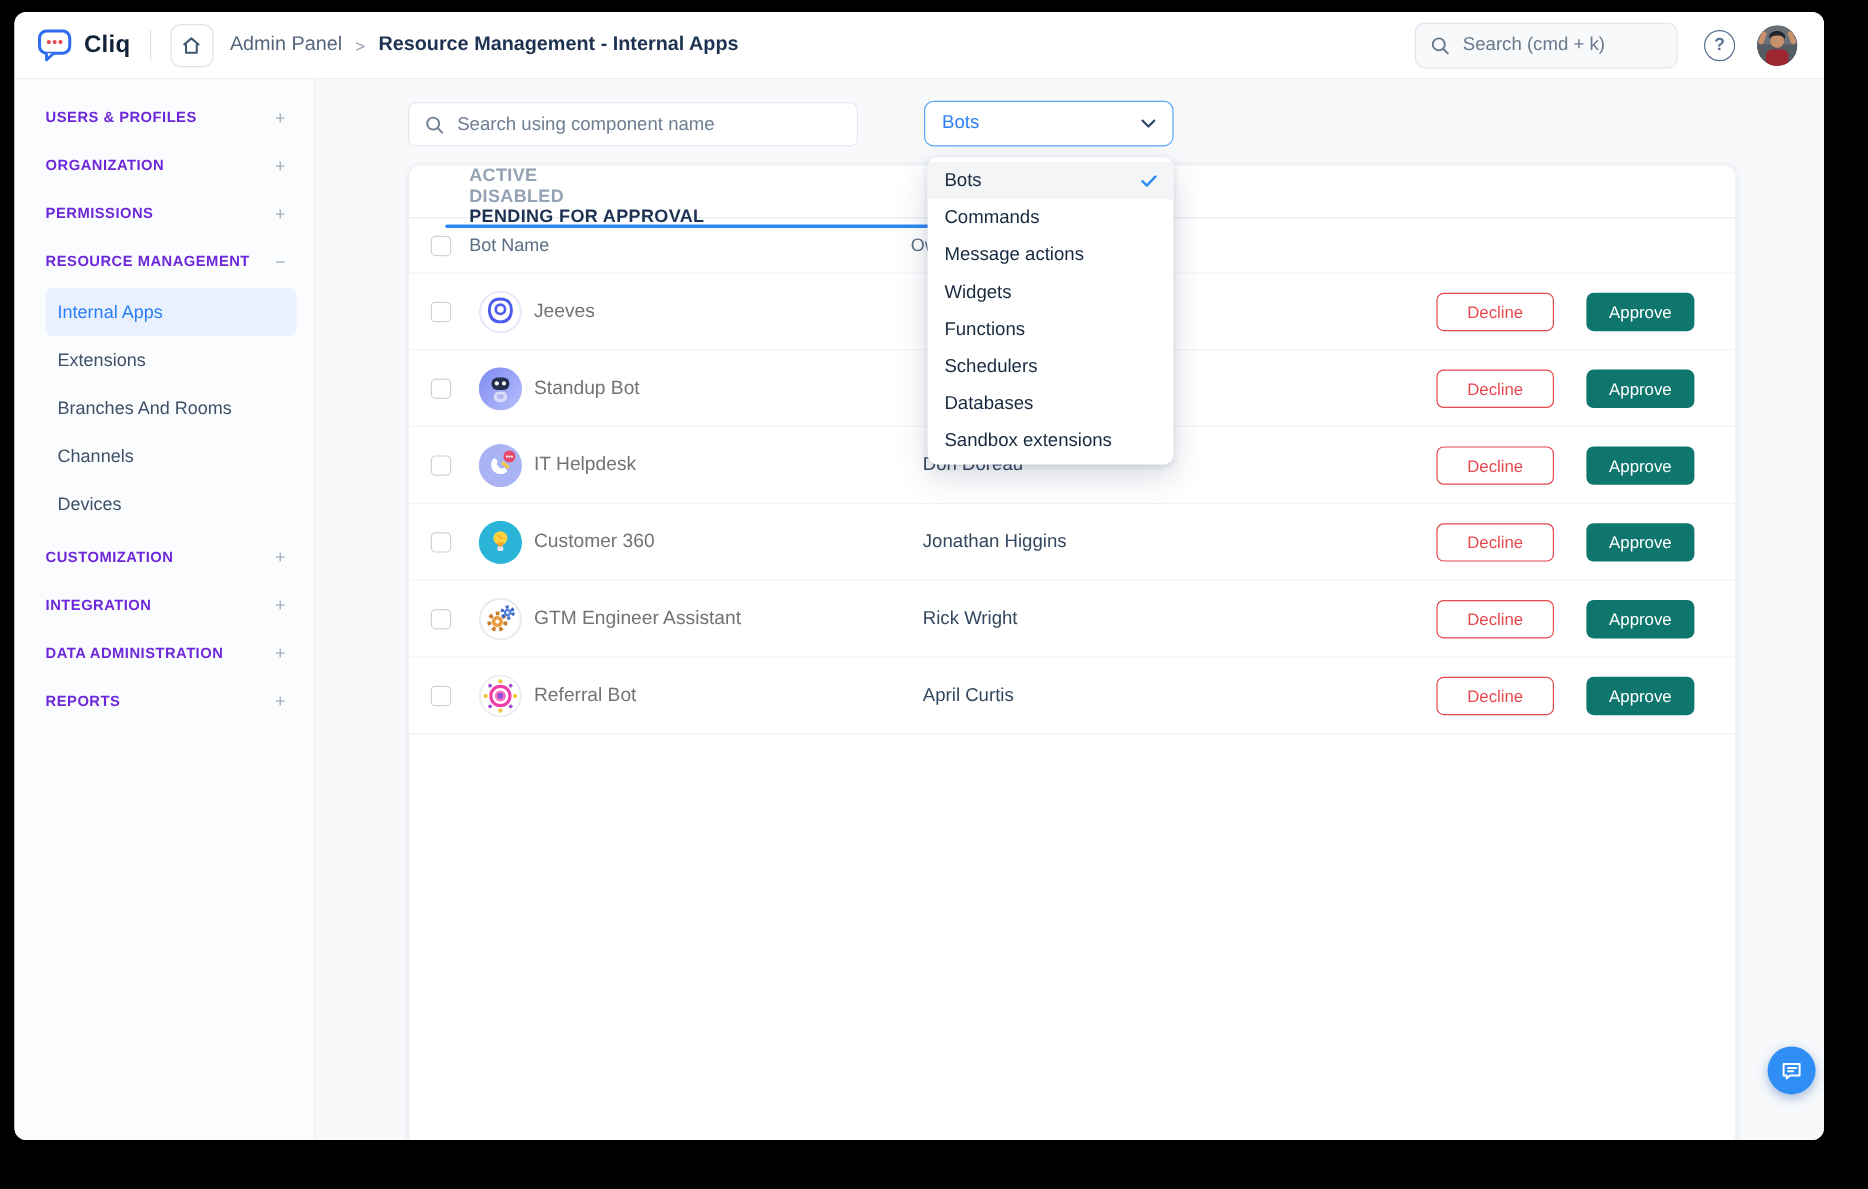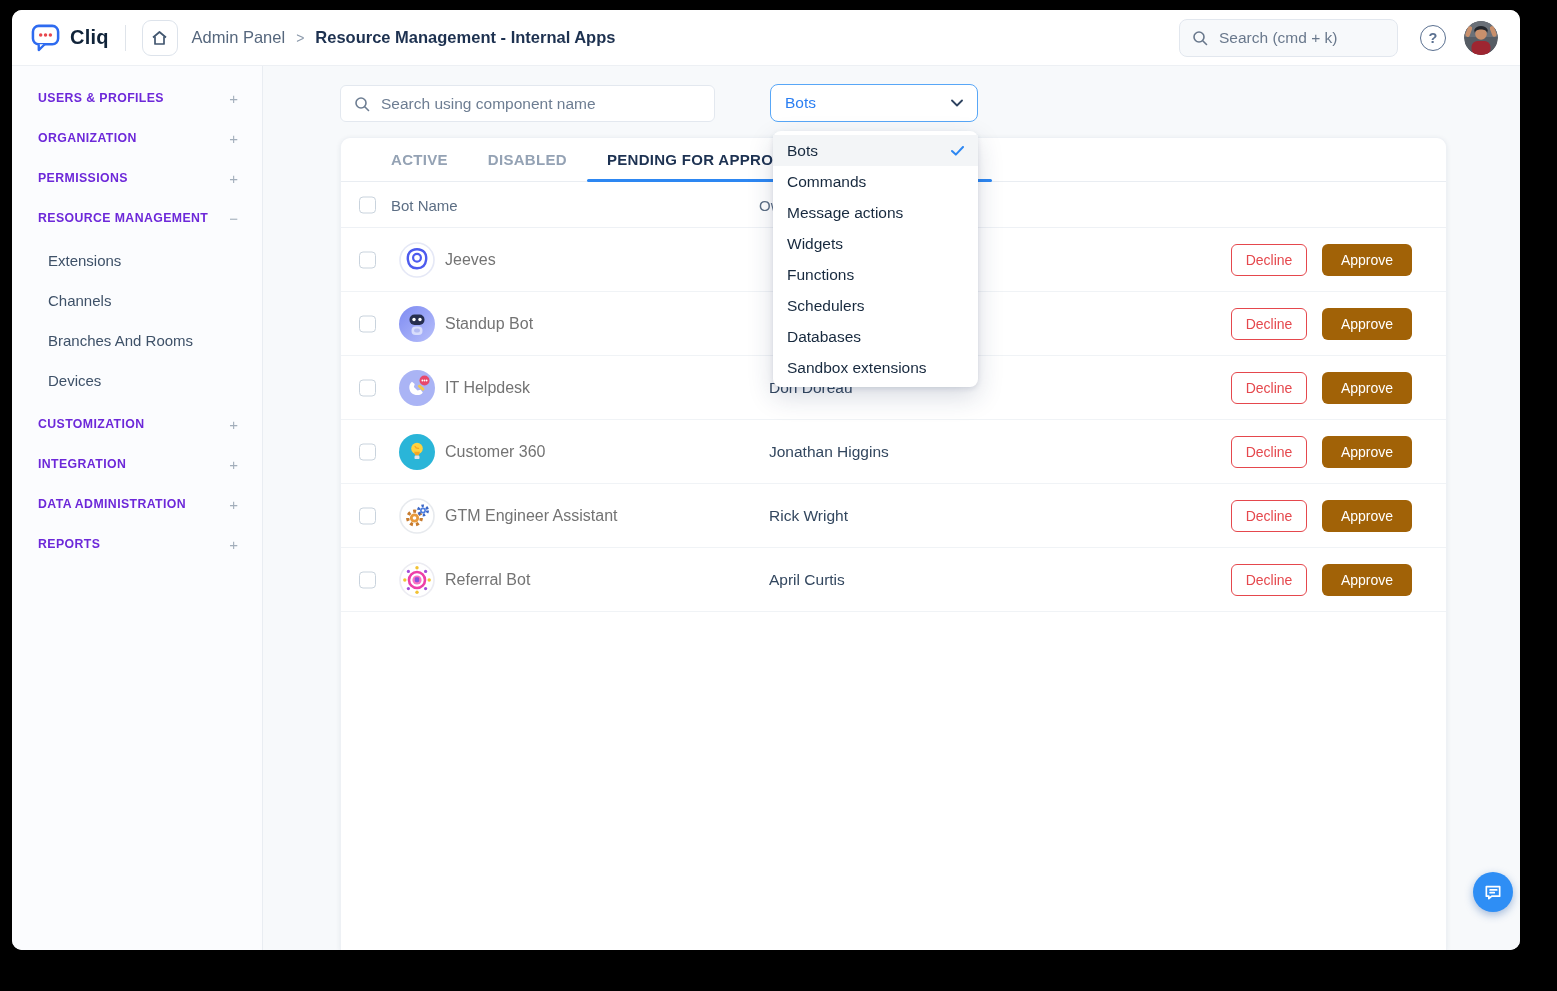--- a/index.html
+++ b/index.html
@@ -52,42 +52,42 @@
   .type-select{position:absolute;left:507px;top:18px;width:208px;height:38px;background:#fff;
     border:1.5px solid #58a7f7;border-radius:8px;display:flex;align-items:center;
     padding:0 14px;cursor:pointer;z-index:25;}
   .type-select-value{font-size:15.5px;color:#2b7ff2;}
   .type-select .chev{margin-left:auto;display:flex;}
 
   
   .card{position:absolute;left:77px;top:71px;width:1107px;bottom:0;background:#fff;
     border:1px solid #eef1f5;border-bottom:none;border-radius:10px 10px 0 0;
     box-shadow:0 1px 5px rgba(25,45,80,.08);}
-  .tabs{height:44px;border-bottom:1px solid #e9edf2;display:flex;align-items:stretch;padding-left:50px;}
+  .tabs{height:44px;border-bottom:1px solid #e9edf2;display:flex;align-items:stretch;padding-left:50px;flex-direction:column;}
   .tab{display:flex;align-items:center;margin-right:40px;font-size:15px;font-weight:700;
     color:#94a2b4;letter-spacing:.3px;position:relative;cursor:pointer;white-space:nowrap;}
   .tab.active{color:#1d3252;width:405px;padding-left:20px;margin-left:-20px;margin-right:0;}
   .tab.active::after{content:'';position:absolute;left:0;right:0;bottom:-1px;height:3px;
     background:#2d87f2;border-radius:2px;}
   .thead{height:46px;position:relative;border-bottom:1px solid #eef1f5;padding-left:17px;}
   .th{position:absolute;top:50%;transform:translateY(-50%);font-size:15px;color:#5c6e84;}
   .th-name{left:50px;}
   .th-owner{left:418px;}
   .cb{position:absolute;left:18px;top:50%;transform:translateY(-50%);width:17px;height:17px;
     border:1.5px solid #c9d3dd;border-radius:4px;background:#fff;cursor:pointer;}
   .row{height:64px;position:relative;border-bottom:1px solid #f0f3f6;background:#fff;}
   .bot-icon{position:absolute;left:58px;top:50%;transform:translateY(-50%);width:36px;height:36px;}
   .bot-icon svg{width:36px;height:36px;display:block;}
   .bot-name{position:absolute;left:104px;top:50%;transform:translateY(-50%);font-size:16px;color:#737373;}
   .owner{position:absolute;left:428px;top:50%;transform:translateY(-50%);font-size:15.5px;color:#33475f;}
   .actions{position:absolute;right:34px;top:50%;transform:translateY(-50%);display:flex;gap:15px;}
-  .btn-decline{width:76px;height:32px;border:1px solid #e5484d;color:#e5484d;background:#fff;
+  .btn-decline{width:98px;height:32px;border:1px solid #e5484d;color:#e5484d;background:#fff;
     border-radius:6px;font-size:14px;font-family:inherit;cursor:pointer;}
-  .btn-approve{width:90px;height:32px;border:none;color:#fff;background:#a16207;
-    border-radius:6px;font-size:14px;font-family:inherit;cursor:pointer;}
+  .btn-approve{width:90px;height:32px;border:none;color:#fff;background:#0f766e;
+    border-radius:6px;font-size:14px;font-family:inherit;cursor:pointer;margin-left:12px;}
 
   
   .dropdown{position:absolute;left:510px;top:65px;width:205px;background:#fff;border-radius:8px;
     box-shadow:0 2px 5px rgba(30,50,90,.12),0 10px 26px rgba(30,50,90,.17);padding:4px 0;z-index:30;}
   .dd-item{height:31px;display:flex;align-items:center;padding:0 14px;font-size:15.5px;
     color:#17293e;cursor:pointer;}
   .dd-item.selected{background:#f3f5f7;}
   .dd-check{margin-left:auto;display:flex;}
 
   
@@ -177,23 +177,24 @@
               <span class="sb-label">PERMISSIONS</span>
               <span class="sb-toggle">+</span>
             </div>
           </div>
           <div class="sb-section">
             <div class="sb-head">
               <span class="sb-label">RESOURCE MANAGEMENT</span>
               <span class="sb-toggle">−</span>
             </div>
             <ul class="sb-list">
+              <li class="sb-item selected">Internal Apps</li>
               <li class="sb-item">Extensions</li>
+              <li class="sb-item">Branches And Rooms</li>
               <li class="sb-item">Channels</li>
-              <li class="sb-item">Branches And Rooms</li>
               <li class="sb-item">Devices</li>
             </ul>
           </div>
           <div class="sb-section">
             <div class="sb-head">
               <span class="sb-label">CUSTOMIZATION</span>
               <span class="sb-toggle">+</span>
             </div>
           </div>
           <div class="sb-section">

